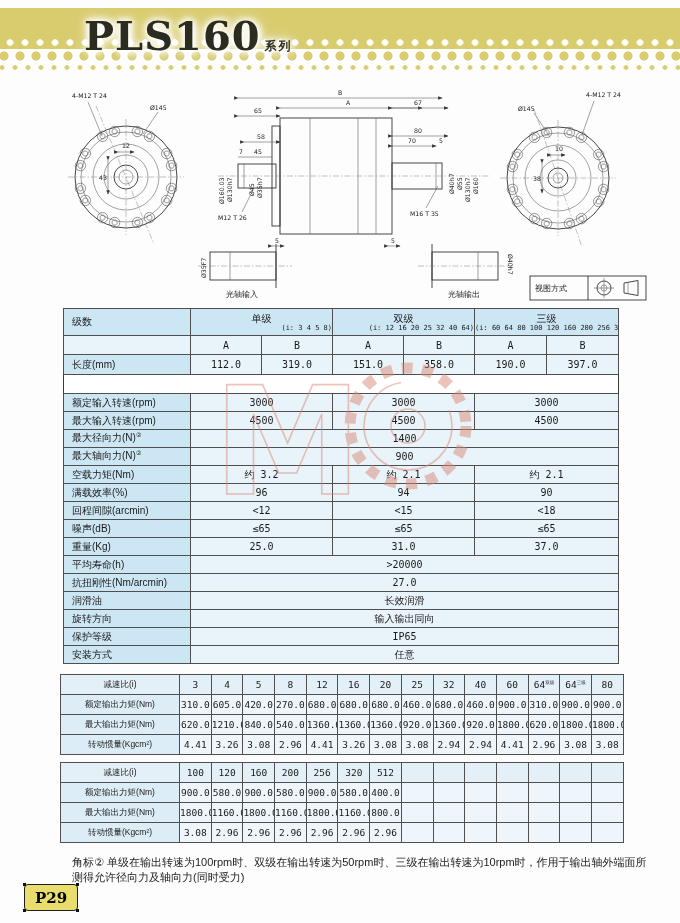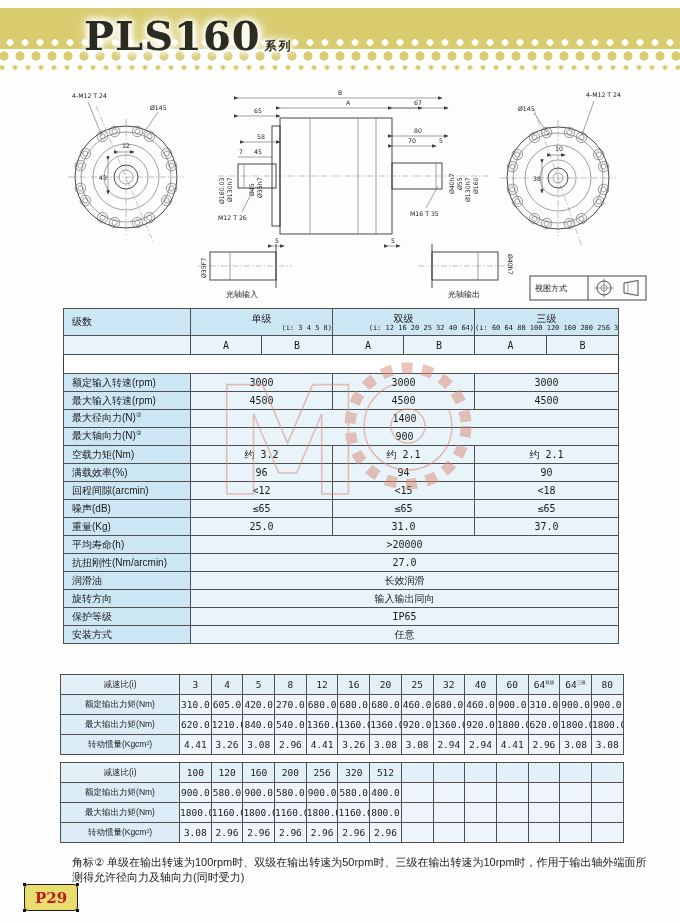--- a/index.html
+++ b/index.html
@@ -59,21 +59,21 @@
             font-family:"DejaVu Sans Mono","Liberation Mono",monospace;}
   .ratio td.lbl{background:#dcedf7;font-size:8.5px;text-align:center;
                 font-family:"Liberation Sans","DejaVu Sans",sans-serif;margin-left:48px;}
   .ratio tr:first-child td{background:#e4f0f8;}
   .ratio td sup{font-size:4.5px;}
 
   
   #footnote{position:absolute;left:72px;top:855px;width:580px;font-size:11px;color:#222;letter-spacing:0;}
   #badge{position:absolute;left:24px;top:884px;width:52px;height:25px;background:#e9dd6d;
          border:1.7px solid #1d1d1d;border-radius:4px;display:flex;align-items:center;justify-content:center;
-         font-weight:bold;font-size:15px;font-family:"DejaVu Serif","Liberation Serif",serif;color:#b91c1c;}
+         font-weight:bold;font-size:15px;font-family:"DejaVu Serif","Liberation Serif",serif;color:#000000;}
   .tick{position:absolute;width:3px;height:3px;background:#111;}
 </style>
 </head>
 <body>
 
 <div id="page">
 
   <div>
     <div class="ht ht-solid"></div>
     <div class="ht ht-r1"></div>
@@ -278,20 +278,29 @@
     </tr>
     <tr class="ab">
       <td class="lbl"></td>
       <td>A</td>
       <td>B</td>
       <td>A</td>
       <td>B</td>
       <td>A</td>
       <td>B</td>
     </tr>
+    <tr class="len">
+      <td class="lbl">长度(mm)</td>
+      <td>112.0</td>
+      <td>319.0</td>
+      <td>151.0</td>
+      <td>358.0</td>
+      <td>190.0</td>
+      <td>397.0</td>
+    </tr>
     <tr class="gap">
           <td colspan="7"></td>
         </tr>
     </tbody>
       <tbody>
         <tr>
           <td class="lbl">额定输入转速(rpm)</td>
           <td colspan="2">3000</td>
           <td colspan="2">3000</td>
           <td colspan="2">3000</td>

